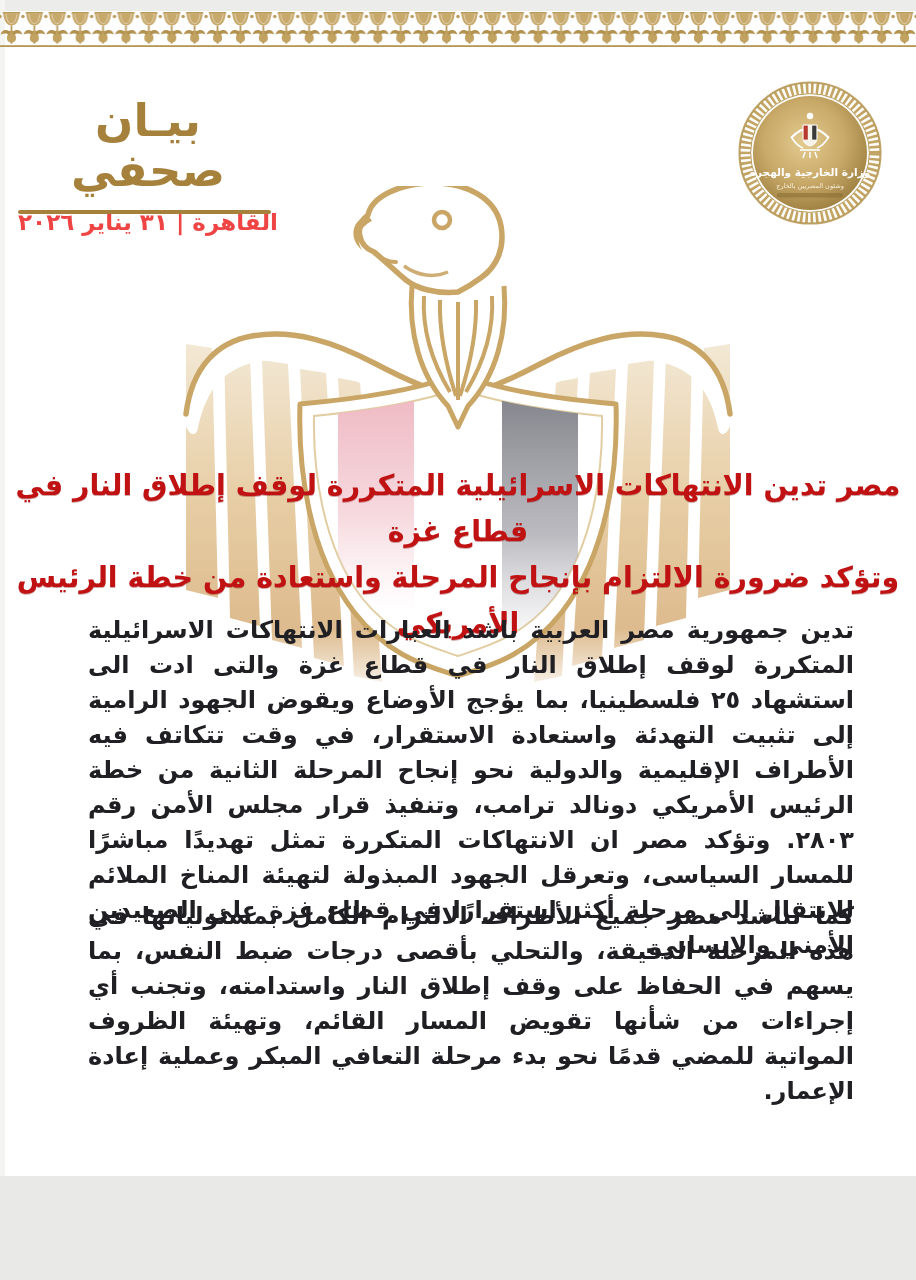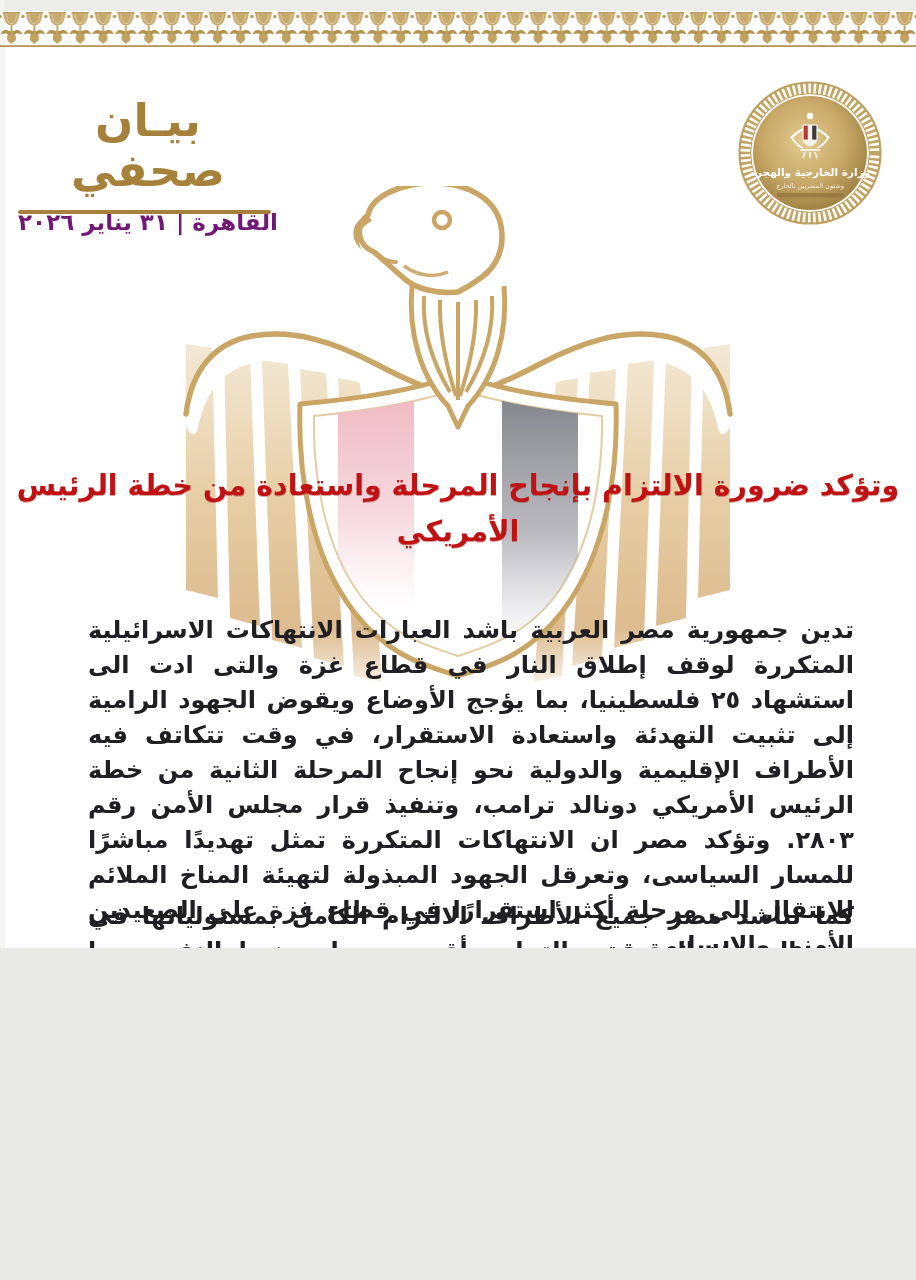--- a/index.html
+++ b/index.html
@@ -1,25 +1,25 @@
 <!DOCTYPE html>
 <html lang="ar"><head>
 <meta charset="utf-8">
 <style>
   html,body{margin:0;padding:0;background:#e9e9e7;}
-  .page{position:relative;width:916px;height:948px;background:#ffffff;overflow:hidden;
+  .page{position:relative;width:916px;height:1176px;background:#ffffff;overflow:hidden;
         font-family:"DejaVu Sans",sans-serif;}
   .edge-top{position:absolute;left:0;top:0;width:916px;height:11px;background:#ececea;}
   .edge-left{position:absolute;left:0;top:0;width:5px;height:1280px;background:#f4f4f2;}
   .band{position:absolute;left:0;}
   .band-top{top:12px;}
   .band-bottom{top:1252px;}
   .title-block{position:absolute;left:12px;top:96px;width:272px;text-align:center;direction:rtl;}
   .doc-title{font-size:45px;font-weight:bold;color:#a6813c;line-height:1.1;}
-  .dateline{margin-top:14px;font-size:23px;font-weight:bold;color:#701a75;}
+  .dateline{margin-top:14px;font-size:23px;font-weight:bold;color:#ef4444;}
   .title-rule{position:absolute;left:18px;top:210px;width:253px;height:4px;background:#a6813c;border-radius:2px;}
   .seal{position:absolute;left:737px;top:80px;}
   .eagle{position:absolute;left:180px;top:186px;}
   .headline{position:absolute;left:0;top:463px;width:916px;text-align:center;direction:rtl;
             font-size:28.5px;line-height:46px;font-weight:bold;color:#c01212;
             text-shadow:0 1px 0 rgba(122,8,8,.35);z-index:5;}
   .para{position:absolute;left:88px;width:766px;direction:rtl;text-align:justify;
         font-size:24px;line-height:35px;font-weight:bold;color:#202024;z-index:5;}
   .para1{top:613px;}
   .para2{top:866px;margin-top:33px;}
@@ -144,20 +144,21 @@
     <path d="M492,296 C494,330 484,362 466,392" stroke="#c9a566" stroke-width="4" fill="none"></path>
 
     <path d="M374,252 C358,246 354,226 368,215 C372,196 400,184 430,183 C466,182 496,198 501,226 C505,248 497,266 482,277 C470,286 462,290 458,292 C434,294 416,288 406,280 C394,270 384,260 374,252 Z" fill="#ffffff" stroke="#c9a566" stroke-width="5.5" stroke-linejoin="round"></path>
     <path d="M368,215 C352,220 348,238 362,250 C356,240 358,228 372,221 Z" fill="#c9a566"></path>
     <path d="M374,252 C380,258 388,262 396,262" stroke="#c9a566" stroke-width="4" fill="none" stroke-linecap="round"></path>
     <circle cx="442" cy="220" r="8" fill="#ffffff" stroke="#c9a566" stroke-width="4.5"></circle>
     <path d="M404,266 C418,276 434,278 448,272" stroke="#c9a566" stroke-width="3.5" fill="none" opacity="0.9"></path>
   </svg>
 
   <div class="headline">
+    <div>مصر تدين الانتهاكات الاسرائيلية المتكررة لوقف إطلاق النار في قطاع غزة</div>
     <div>وتؤكد ضرورة الالتزام بإنجاح المرحلة واستعادة من خطة الرئيس الأمريكي</div>
   </div>
 
   <div class="para para1">تدين جمهورية مصر العربية باشد العبارات الانتهاكات الاسرائيلية المتكررة لوقف إطلاق النار في قطاع غزة والتى ادت الى استشهاد ٢٥ فلسطينيا، بما يؤجج الأوضاع ويقوض الجهود الرامية إلى تثبيت التهدئة واستعادة الاستقرار، في وقت تتكاتف فيه الأطراف الإقليمية والدولية نحو إنجاح المرحلة الثانية من خطة الرئيس الأمريكي دونالد ترامب، وتنفيذ قرار مجلس الأمن رقم ٢٨٠٣. وتؤكد مصر ان الانتهاكات المتكررة تمثل تهديدًا مباشرًا للمسار السياسى، وتعرقل الجهود المبذولة لتهيئة المناخ الملائم للانتقال إلى مرحلة أكثر استقرارًا في قطاع غزة على الصعيدين الأمني والإنساني.</div>
   <div class="para para2">كما تناشد مصر جميع الأطراف الالتزام الكامل بمسئولياتها في هذه المرحلة الدقيقة، والتحلي بأقصى درجات ضبط النفس، بما يسهم في الحفاظ على وقف إطلاق النار واستدامته، وتجنب أي إجراءات من شأنها تقويض المسار القائم، وتهيئة الظروف المواتية للمضي قدمًا نحو بدء مرحلة التعافي المبكر وعملية إعادة الإعمار.</div>
 
   <div class="footer">
     <div class="site">WWW.MFA.GOV.EG</div>
     <div class="icons">
       <div class="ic solid">

